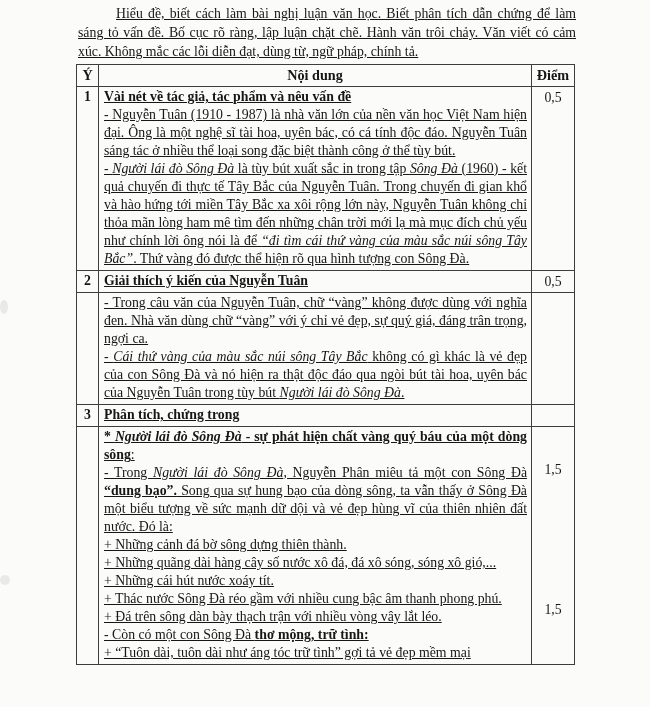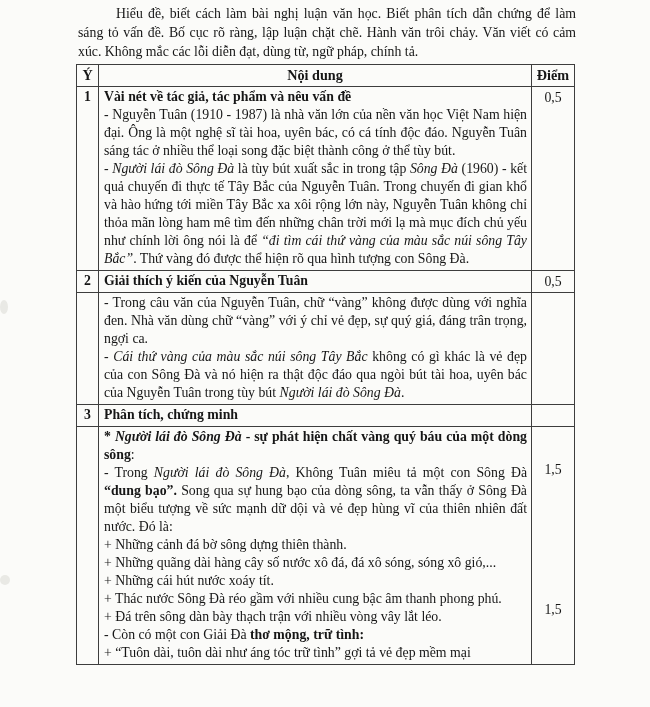--- a/index.html
+++ b/index.html
@@ -32,21 +32,21 @@
   col.c-score { width:43px; }
   th { font-weight:bold; text-align:center; padding:1px 0 2px; font-size:14.2px; }
   td.num { text-align:center; font-weight:bold; padding-top:1px; }
   td.content { padding:1px 4px 2px 5px; text-align:justify;margin-top:32px; }
   td.score { text-align:center; padding-top:2px; }
   td.score-multi { position:relative; padding:0; }
   .score-v { width:100%; }
   .score-v.s1 { margin-top:34px; }
   .score-v.s2 { margin-top:122px; }
 
-  .rt { text-align:justify; }
+  .rt { text-align:justify;text-decoration:underline; }
   span.b { font-weight:bold; }
   span.i { font-style:italic; }
   span.bi { font-weight:bold; font-style:italic; }
 
   
   .smudge { position:absolute; background:#e9e9e5; border-radius:50%; }
   .sm1 { left:0; top:300px; width:8px; height:14px; }
   .sm2 { left:0; top:575px; width:10px; height:10px; }
 </style>
 </head>
@@ -96,35 +96,35 @@
         <td class="num"></td>
         <td class="content">
             <div class="rt"><span>- Trong câu văn của Nguyễn Tuân, chữ “vàng” không được dùng với nghĩa đen. Nhà văn dùng chữ “vàng” với ý chỉ vẻ đẹp, sự quý giá, đáng trân trọng, ngợi ca.</span></div>
             <div class="rt"><span>- </span><span class="i">Cái thứ vàng của màu sắc núi sông Tây Bắc</span><span> không có gì khác là vẻ đẹp của con Sông Đà và nó hiện ra thật độc đáo qua ngòi bút tài hoa, uyên bác của Nguyễn Tuân trong tùy bút </span><span class="i">Người lái đò Sông Đà</span><span>.</span></div>
           </td>
         <td class="score"></td>
       </tr>
       <tr>
         <td class="num">3</td>
         <td class="content">
-            <div class="rt"><span class="b">Phân tích, chứng minh</span></div>
+            <div class="rt"><span class="b">Phân tích, chứng trong</span></div>
           </td>
         <td class="score"></td>
       </tr>
       <tr>
         <td class="num"></td>
         <td class="content">
             <div class="rt"><span class="b">* </span><span class="bi">Người lái đò Sông Đà</span><span class="b"> - sự phát hiện chất vàng quý báu của một dòng sông</span><span>:</span></div>
-            <div class="rt"><span>- Trong </span><span class="i">Người lái đò Sông Đà</span><span>, Không Tuân miêu tả một con Sông Đà </span><span class="b">“dung bạo”.</span><span> Song qua sự hung bạo của dòng sông, ta vẫn thấy ở Sông Đà một biểu tượng về sức mạnh dữ dội và vẻ đẹp hùng vĩ của thiên nhiên đất nước. Đó là:</span></div>
+            <div class="rt"><span>- Trong </span><span class="i">Người lái đò Sông Đà</span><span>, Nguyễn Phân miêu tả một con Sông Đà </span><span class="b">“dung bạo”.</span><span> Song qua sự hung bạo của dòng sông, ta vẫn thấy ở Sông Đà một biểu tượng về sức mạnh dữ dội và vẻ đẹp hùng vĩ của thiên nhiên đất nước. Đó là:</span></div>
             <div class="rt"><span>+ Những cảnh đá bờ sông dựng thiên thành.</span></div>
             <div class="rt"><span>+ Những quãng dài hàng cây số nước xô đá, đá xô sóng, sóng xô gió,...</span></div>
             <div class="rt"><span>+ Những cái hút nước xoáy tít.</span></div>
             <div class="rt"><span>+ Thác nước Sông Đà réo gầm với nhiều cung bậc âm thanh phong phú.</span></div>
             <div class="rt"><span>+ Đá trên sông dàn bày thạch trận với nhiều vòng vây lắt léo.</span></div>
-            <div class="rt"><span>- Còn có một con Giải Đà </span><span class="b">thơ mộng, trữ tình:</span></div>
+            <div class="rt"><span>- Còn có một con Sông Đà </span><span class="b">thơ mộng, trữ tình:</span></div>
             <div class="rt"><span>+ “Tuôn dài, tuôn dài như áng tóc trữ tình” gợi tả vẻ đẹp mềm mại</span></div>
           </td>
         <td class="score score-multi">
           <div class="score-v s1">1,5</div>
           <div class="score-v s2">1,5</div>
         </td>
       </tr>
     </tbody>
   </table>
 </div>

